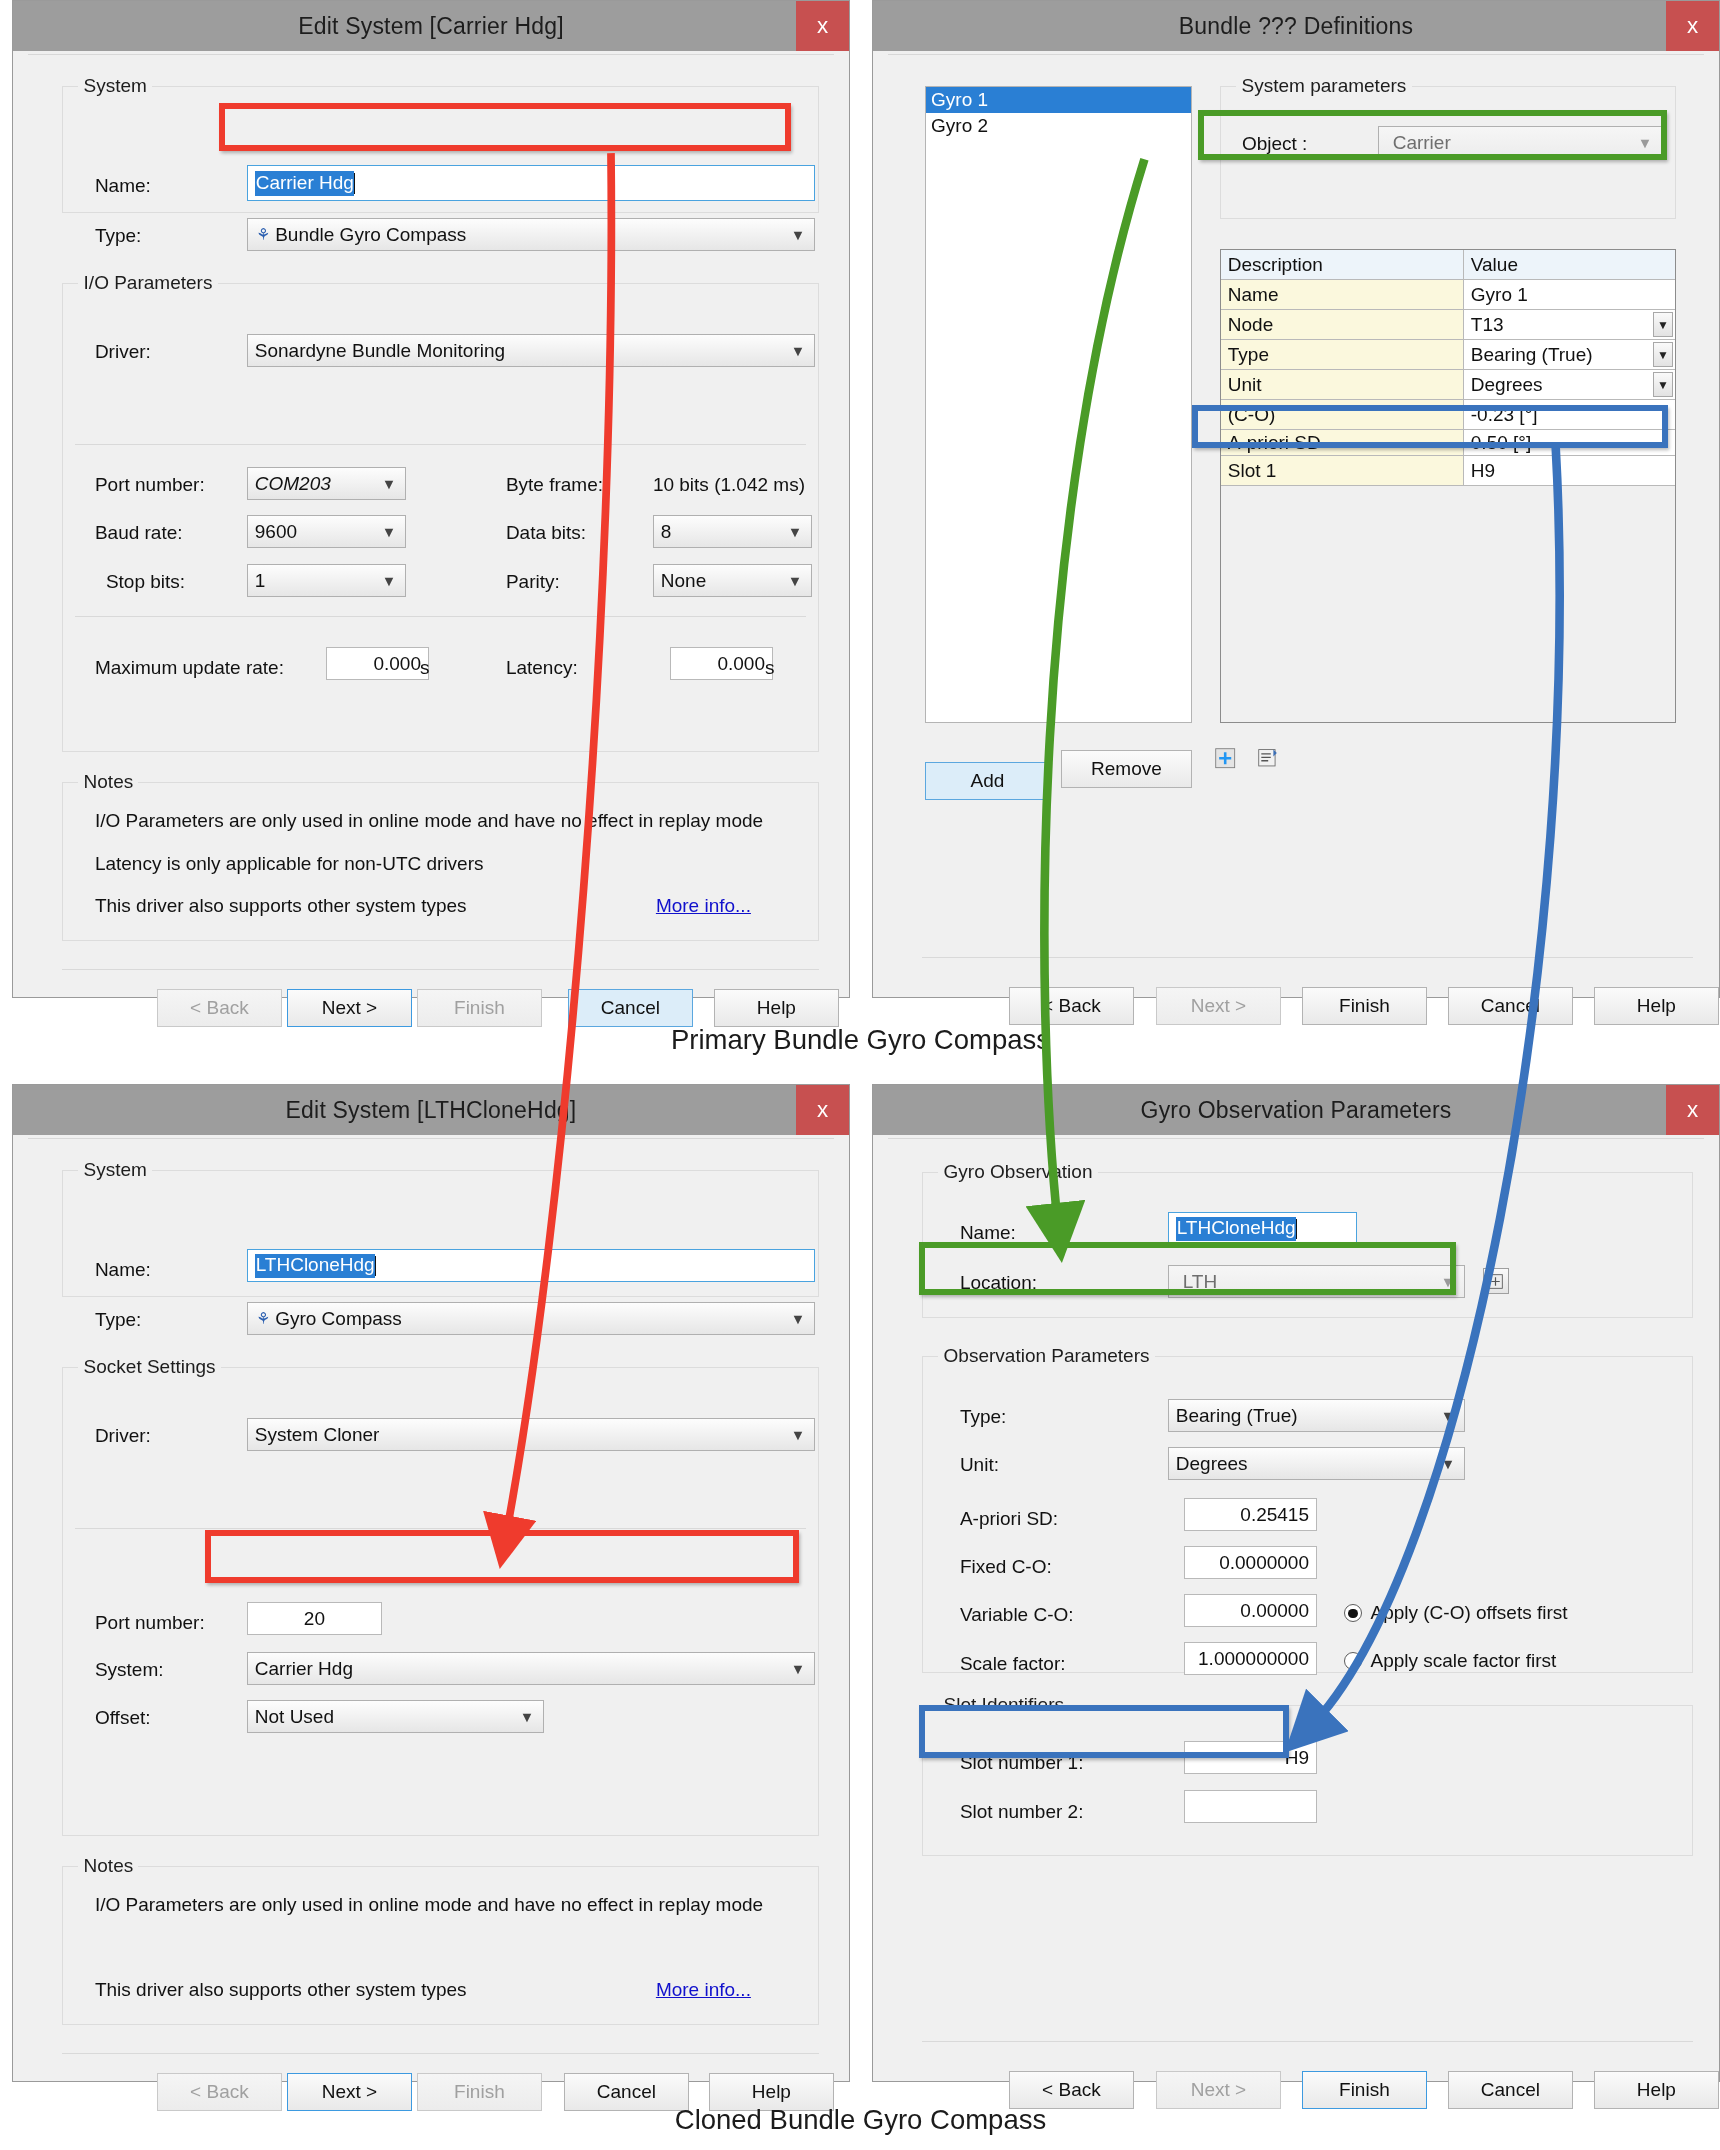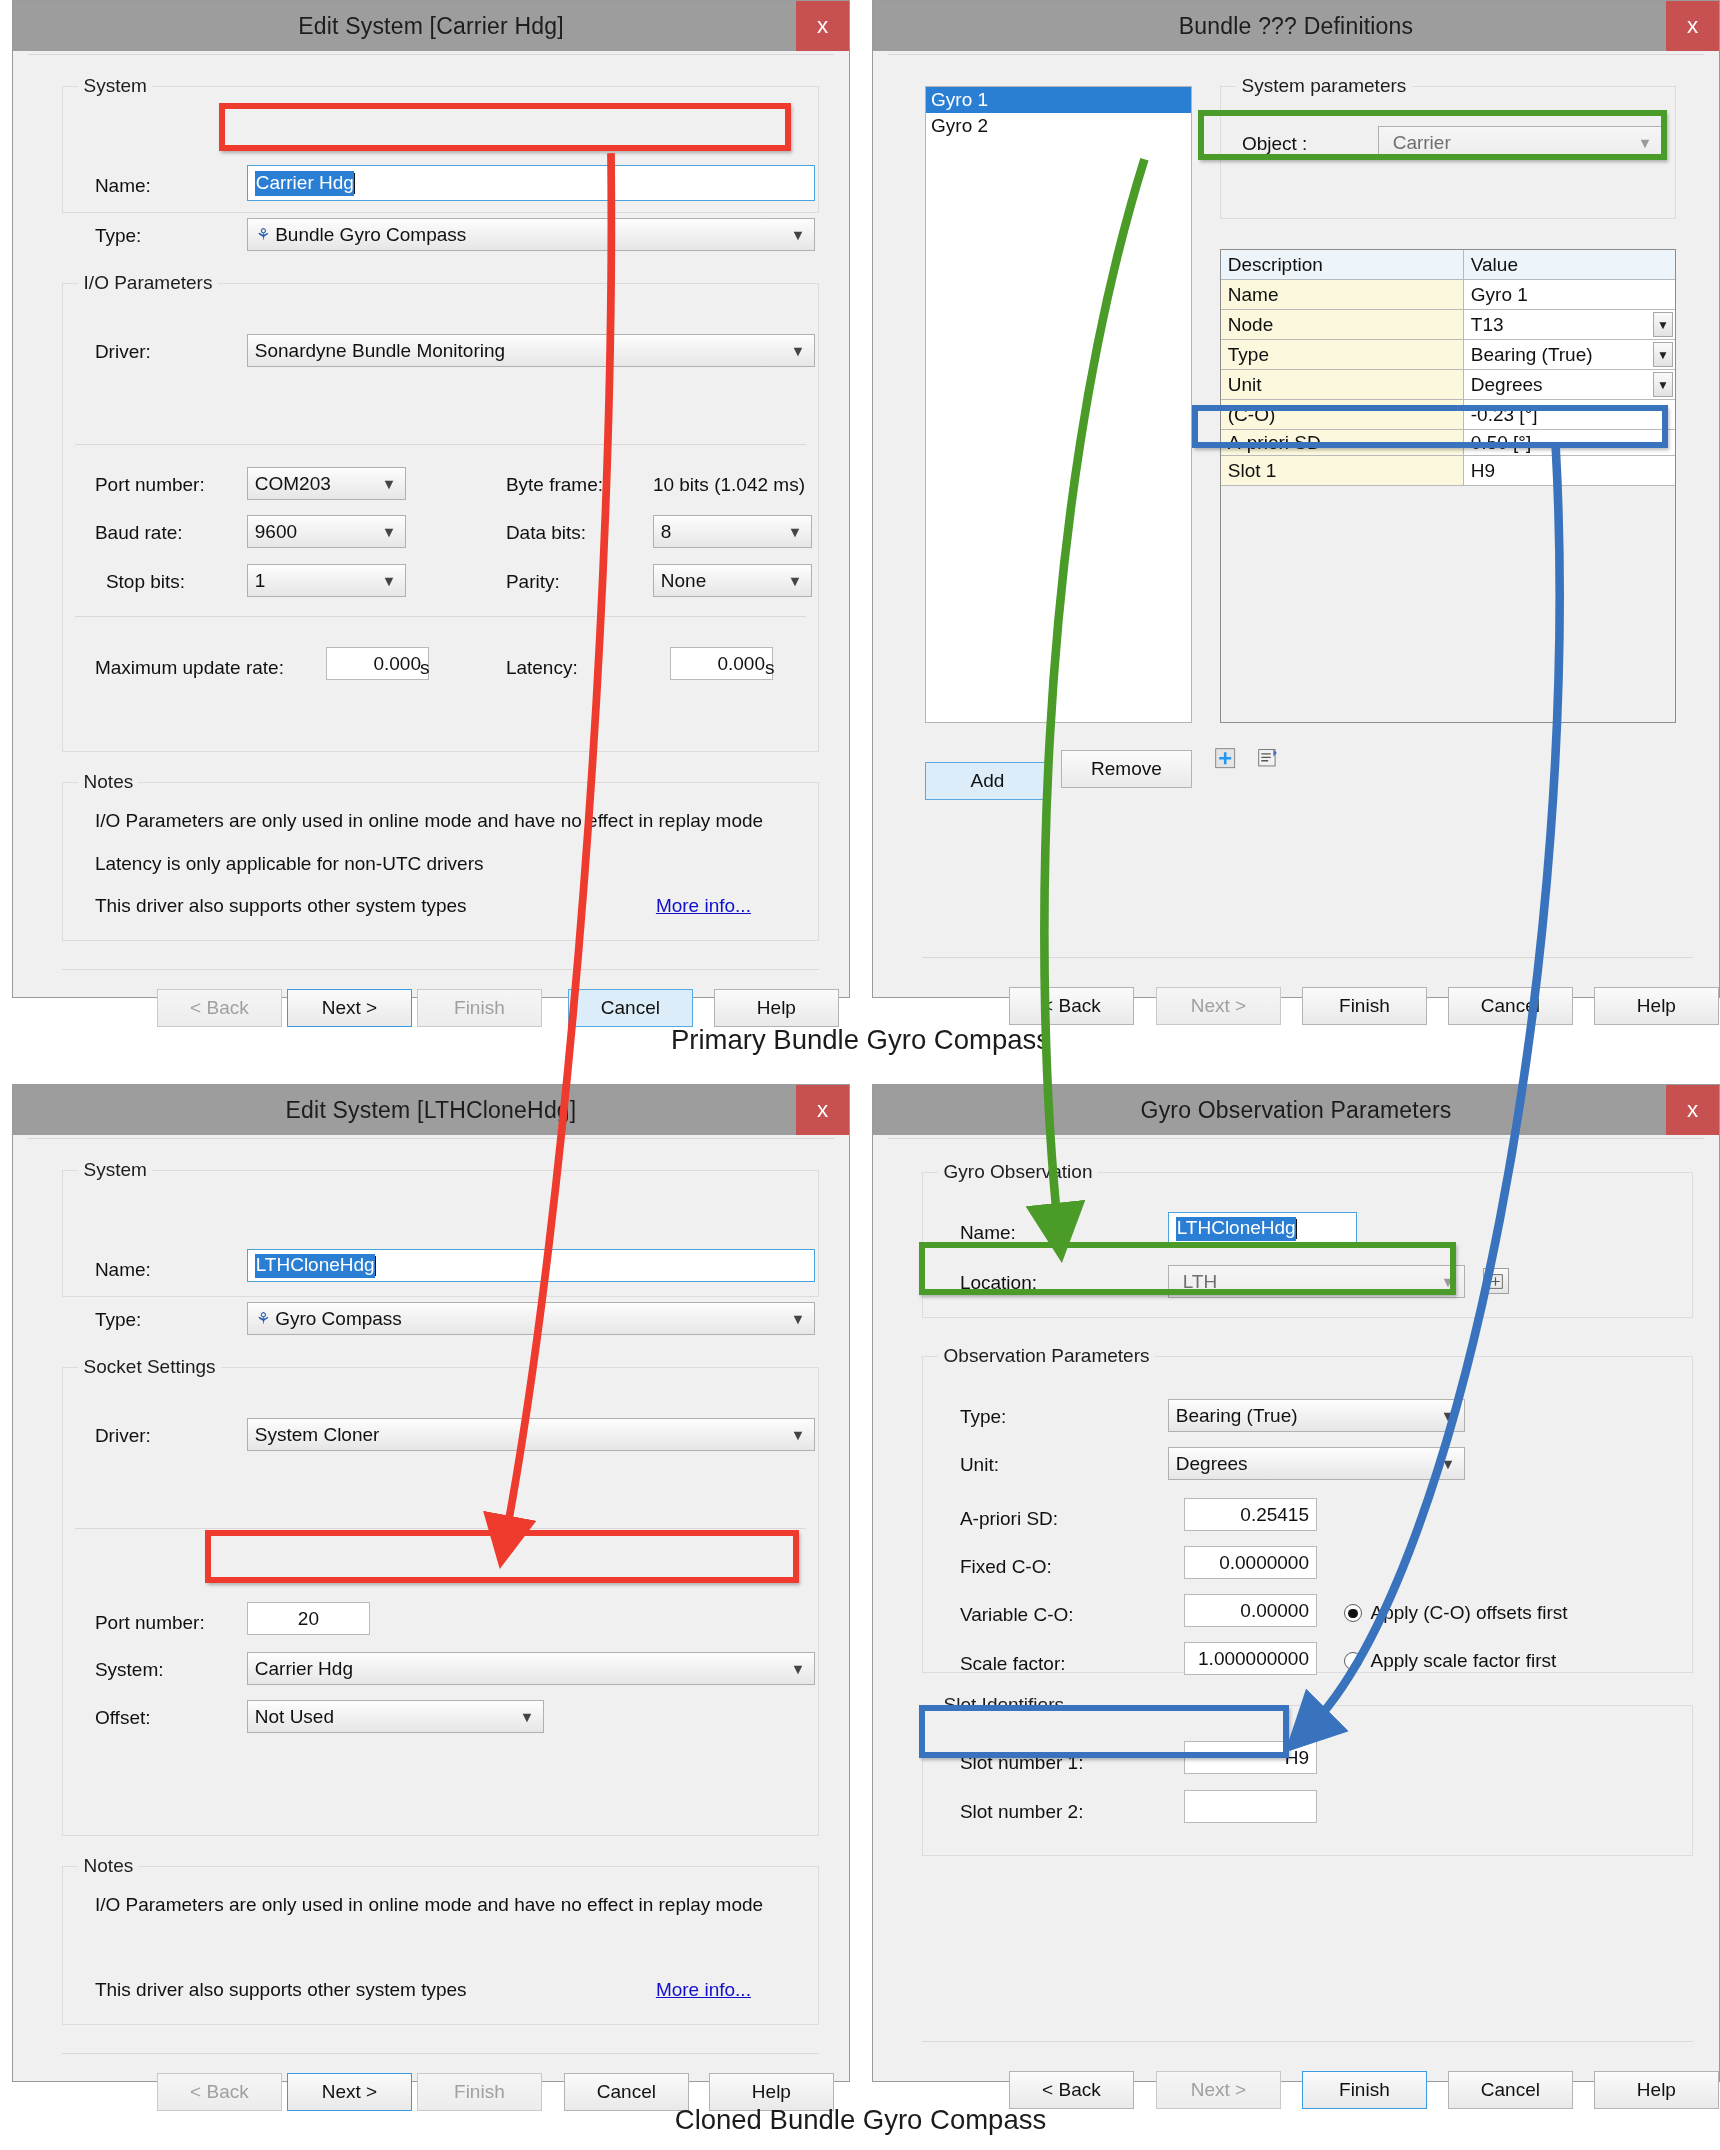--- a/index.html
+++ b/index.html
@@ -307,21 +307,21 @@
           <span class="glabel">I/O Parameters</span>
         </div>
         <span class="lbl" style="left:67px; top:286px;">Driver:</span>
         <div class="combo" style="left:219px; top:279px; width:568px;">
           <span>Sonardyne Bundle Monitoring</span>
           <span class="arrow">▼</span>
         </div>
         <div class="sep" style="left:47px; top:389px; width:731px;"></div>
 
         <span class="lbl" style="left:67px; top:419px;">Port number:</span>
-        <div class="combo" style="left:219px; top:412px; width:159px;">
+        <div class="combo" style="left:219px; top:412px; width:159px;font-style:italic;">
           <span>COM203</span>
           <span class="arrow">▼</span>
         </div>
         <span class="lbl" style="left:478px; top:419px;">Byte frame:</span>
         <span class="val" style="left:625px; top:419px;">10 bits (1.042 ms)</span>
 
         <span class="lbl" style="left:67px; top:467px;">Baud rate:</span>
         <div class="combo" style="left:219px; top:460px; width:159px;">
           <span>9600</span>
           <span class="arrow">▼</span>
@@ -501,21 +501,21 @@
           <span class="glabel">Socket Settings</span>
         </div>
         <span class="lbl" style="left:67px; top:286px;">Driver:</span>
         <div class="combo" style="left:219px; top:279px; width:568px;">
           <span>System Cloner</span>
           <span class="arrow">▼</span>
         </div>
         <div class="sep" style="left:47px; top:389px; width:731px;"></div>
 
         <span class="lbl" style="left:67px; top:473px;">Port number:</span>
-        <div class="textbox" style="left:219px; top:463px; width:123px; justify-content:center;">
+        <div class="textbox" style="left:219px; top:463px; width:135px; justify-content:center;">
           <span>20</span>
         </div>
 
         <span class="lbl" style="left:67px; top:520px;">System:</span>
         <div class="combo" style="left:219px; top:513px; width:568px;">
           <span>Carrier Hdg</span>
           <span class="arrow">▼</span>
         </div>
 
         <span class="lbl" style="left:67px; top:568px;">Offset:</span>

